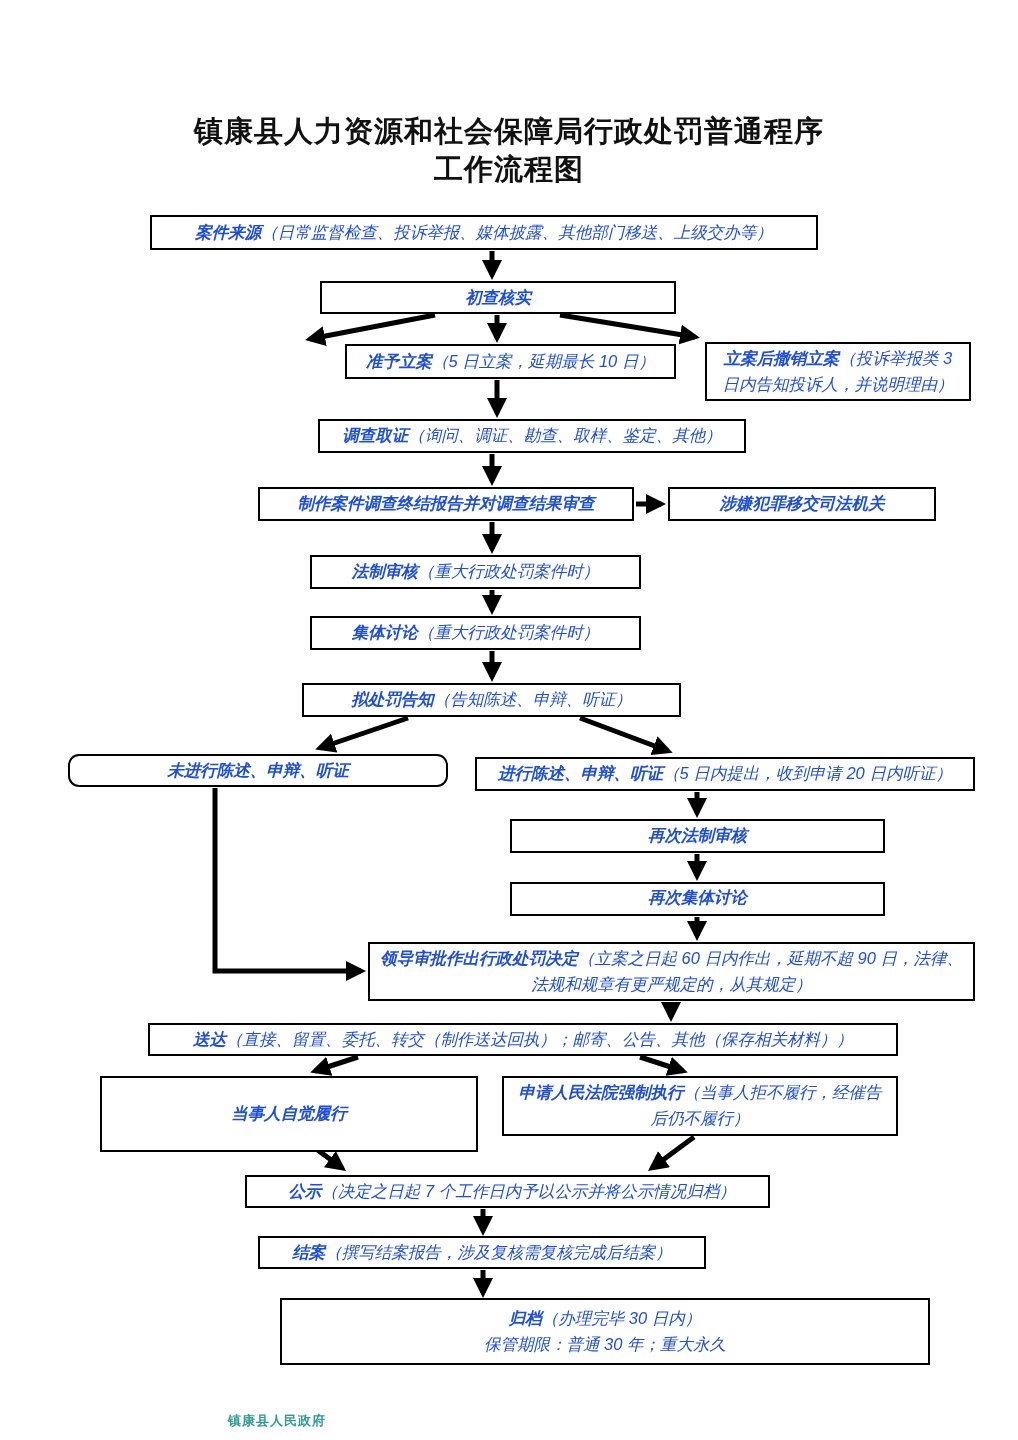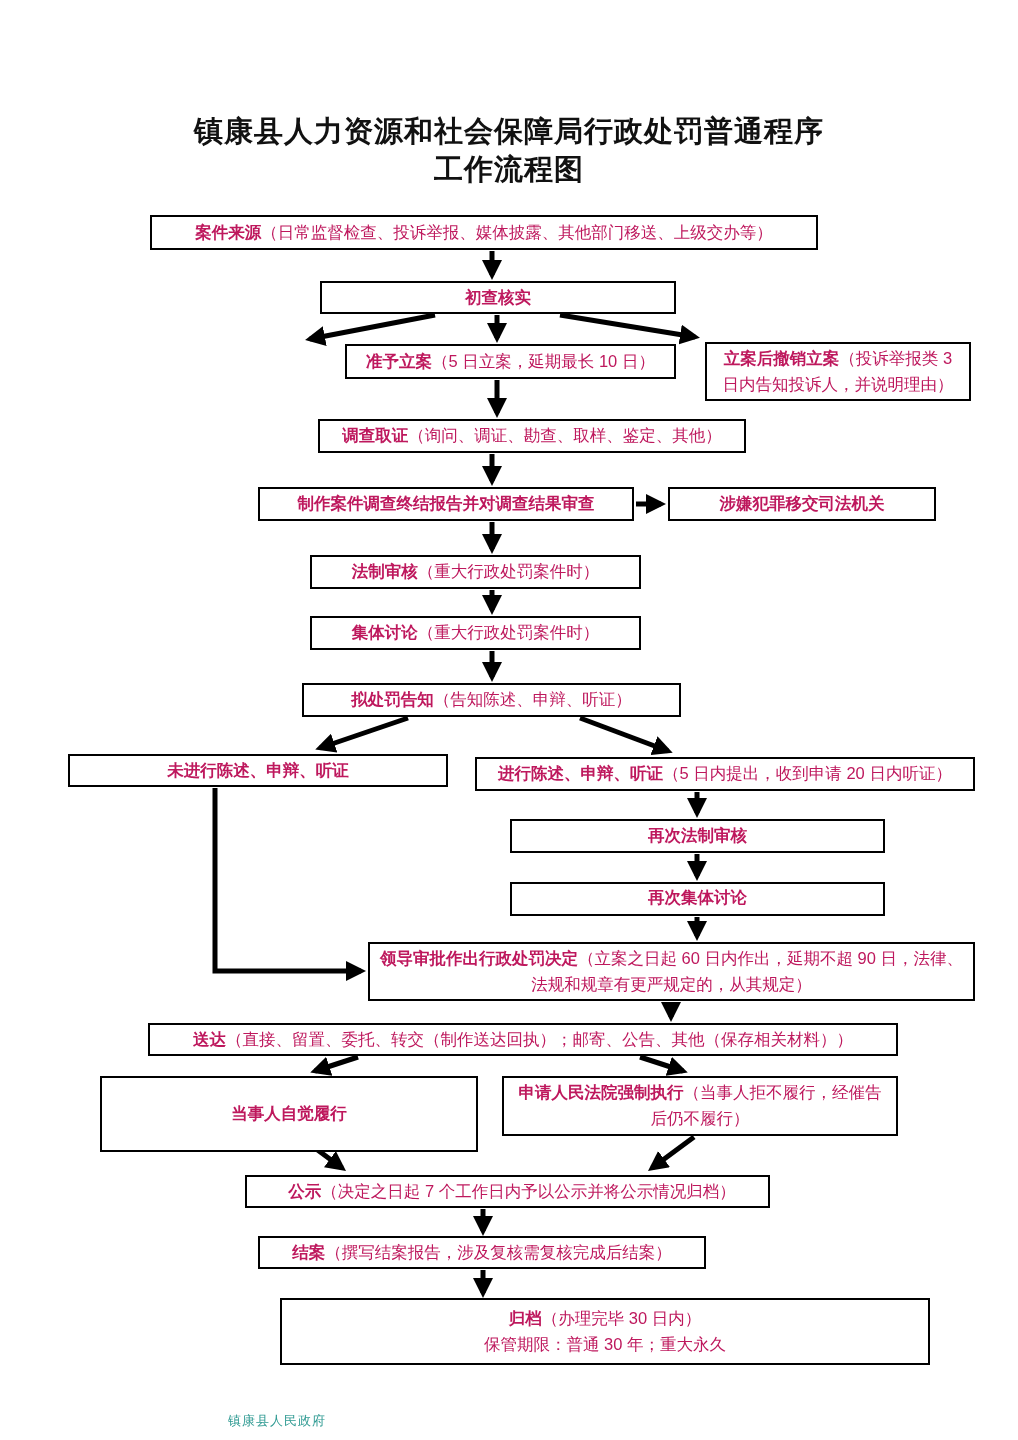--- a/index.html
+++ b/index.html
@@ -13,28 +13,28 @@
   .title {
     position:absolute; left:0; top:112px; width:100%;
     text-align:center; font-size:29px; font-weight:700;
     line-height:1.32; letter-spacing:1px; color:#111;
   }
   .title span { display:block; }
   .node {
     position:absolute; background:#fff; border:2px solid #000;
     display:flex; align-items:center; justify-content:center;
     text-align:center; font-size:16.5px; line-height:1.55;
-    padding:3px 8px; color:#be185d;
+    padding:3px 8px; color:#1d4ed8;font-style:italic;
   }
   .node p { margin:0; }
   .node b.lbl { font-weight:700; }
   .node span.detail { font-weight:400; }
   .watermark {
     position:absolute; left:228px; top:1412px;
-    font-size:13px; font-weight:400; color:#2e9a92; letter-spacing:1px;
+    font-size:13px; font-weight:700; color:#2e9a92; letter-spacing:1px;
   }
 </style>
 </head>
 <body>
 
 <div class="page">
 
   <svg class="arrows" viewBox="0 0 1018 1440" xmlns="http://www.w3.org/2000/svg">
     <defs>
       <marker id="ah" viewBox="0 0 4 4" markerWidth="4" markerHeight="4" refX="3" refY="2" orient="auto" markerUnits="strokeWidth">
@@ -107,21 +107,21 @@
   </div>
 
   <div class="node" style="left:310px; top:555px; width:331px; height:34px;">
     <p><b class="lbl">法制审核</b><span class="detail">（重大行政处罚案件时）</span></p>
   </div>
 
   <div class="node" style="left:302px; top:683px; width:379px; height:34px;">
     <p><b class="lbl">拟处罚告知</b><span class="detail">（告知陈述、申辩、听证）</span></p>
   </div>
 
-  <div class="node" style="left:68px; top:754px; width:380px; height:33px;">
+  <div class="node" style="left:68px; top:754px; width:380px; height:33px;border-radius:11px;">
     <p><b class="lbl">未进行陈述、申辩、听证</b></p>
   </div>
 
   <div class="node" style="left:475px; top:757px; width:500px; height:34px; padding:13px 5px;">
     <p><b class="lbl">进行陈述、申辩、听证</b><span class="detail">（5 日内提出，收到申请 20 日内听证）</span></p>
   </div>
 
   <div class="node" style="left:510px; top:819px; width:375px; height:34px;">
     <p><b class="lbl">再次法制审核</b></p>
   </div>

